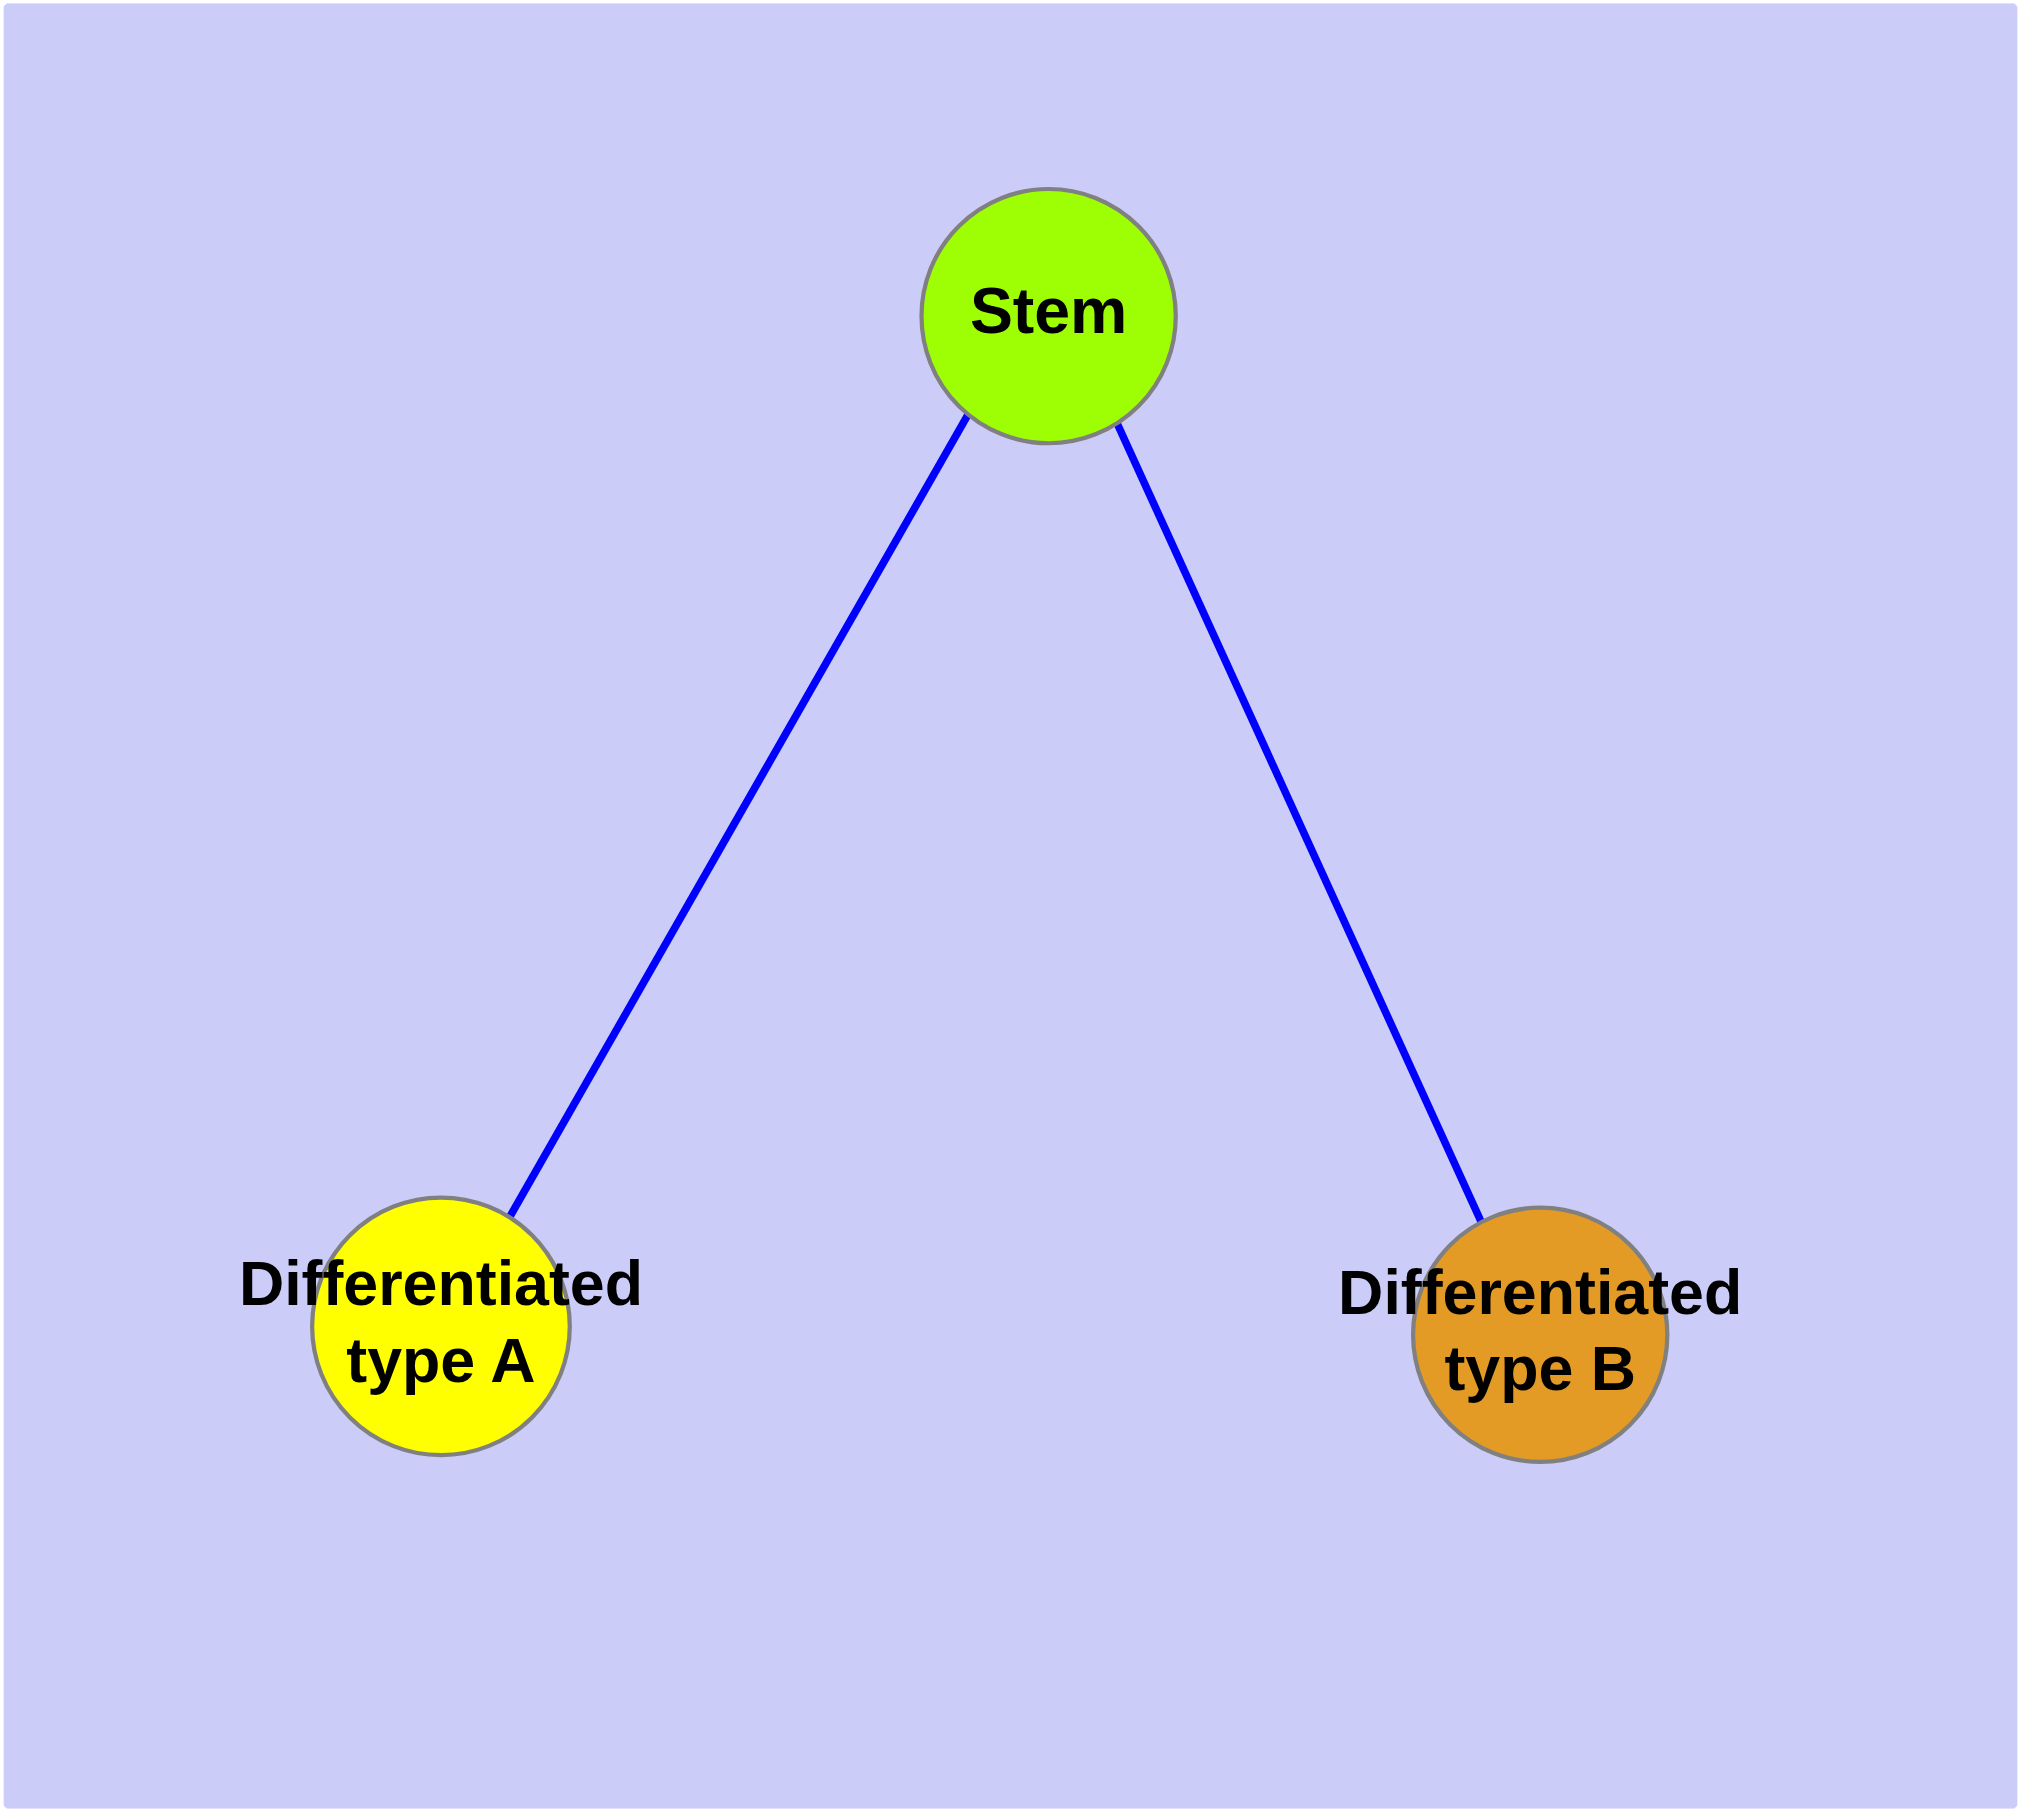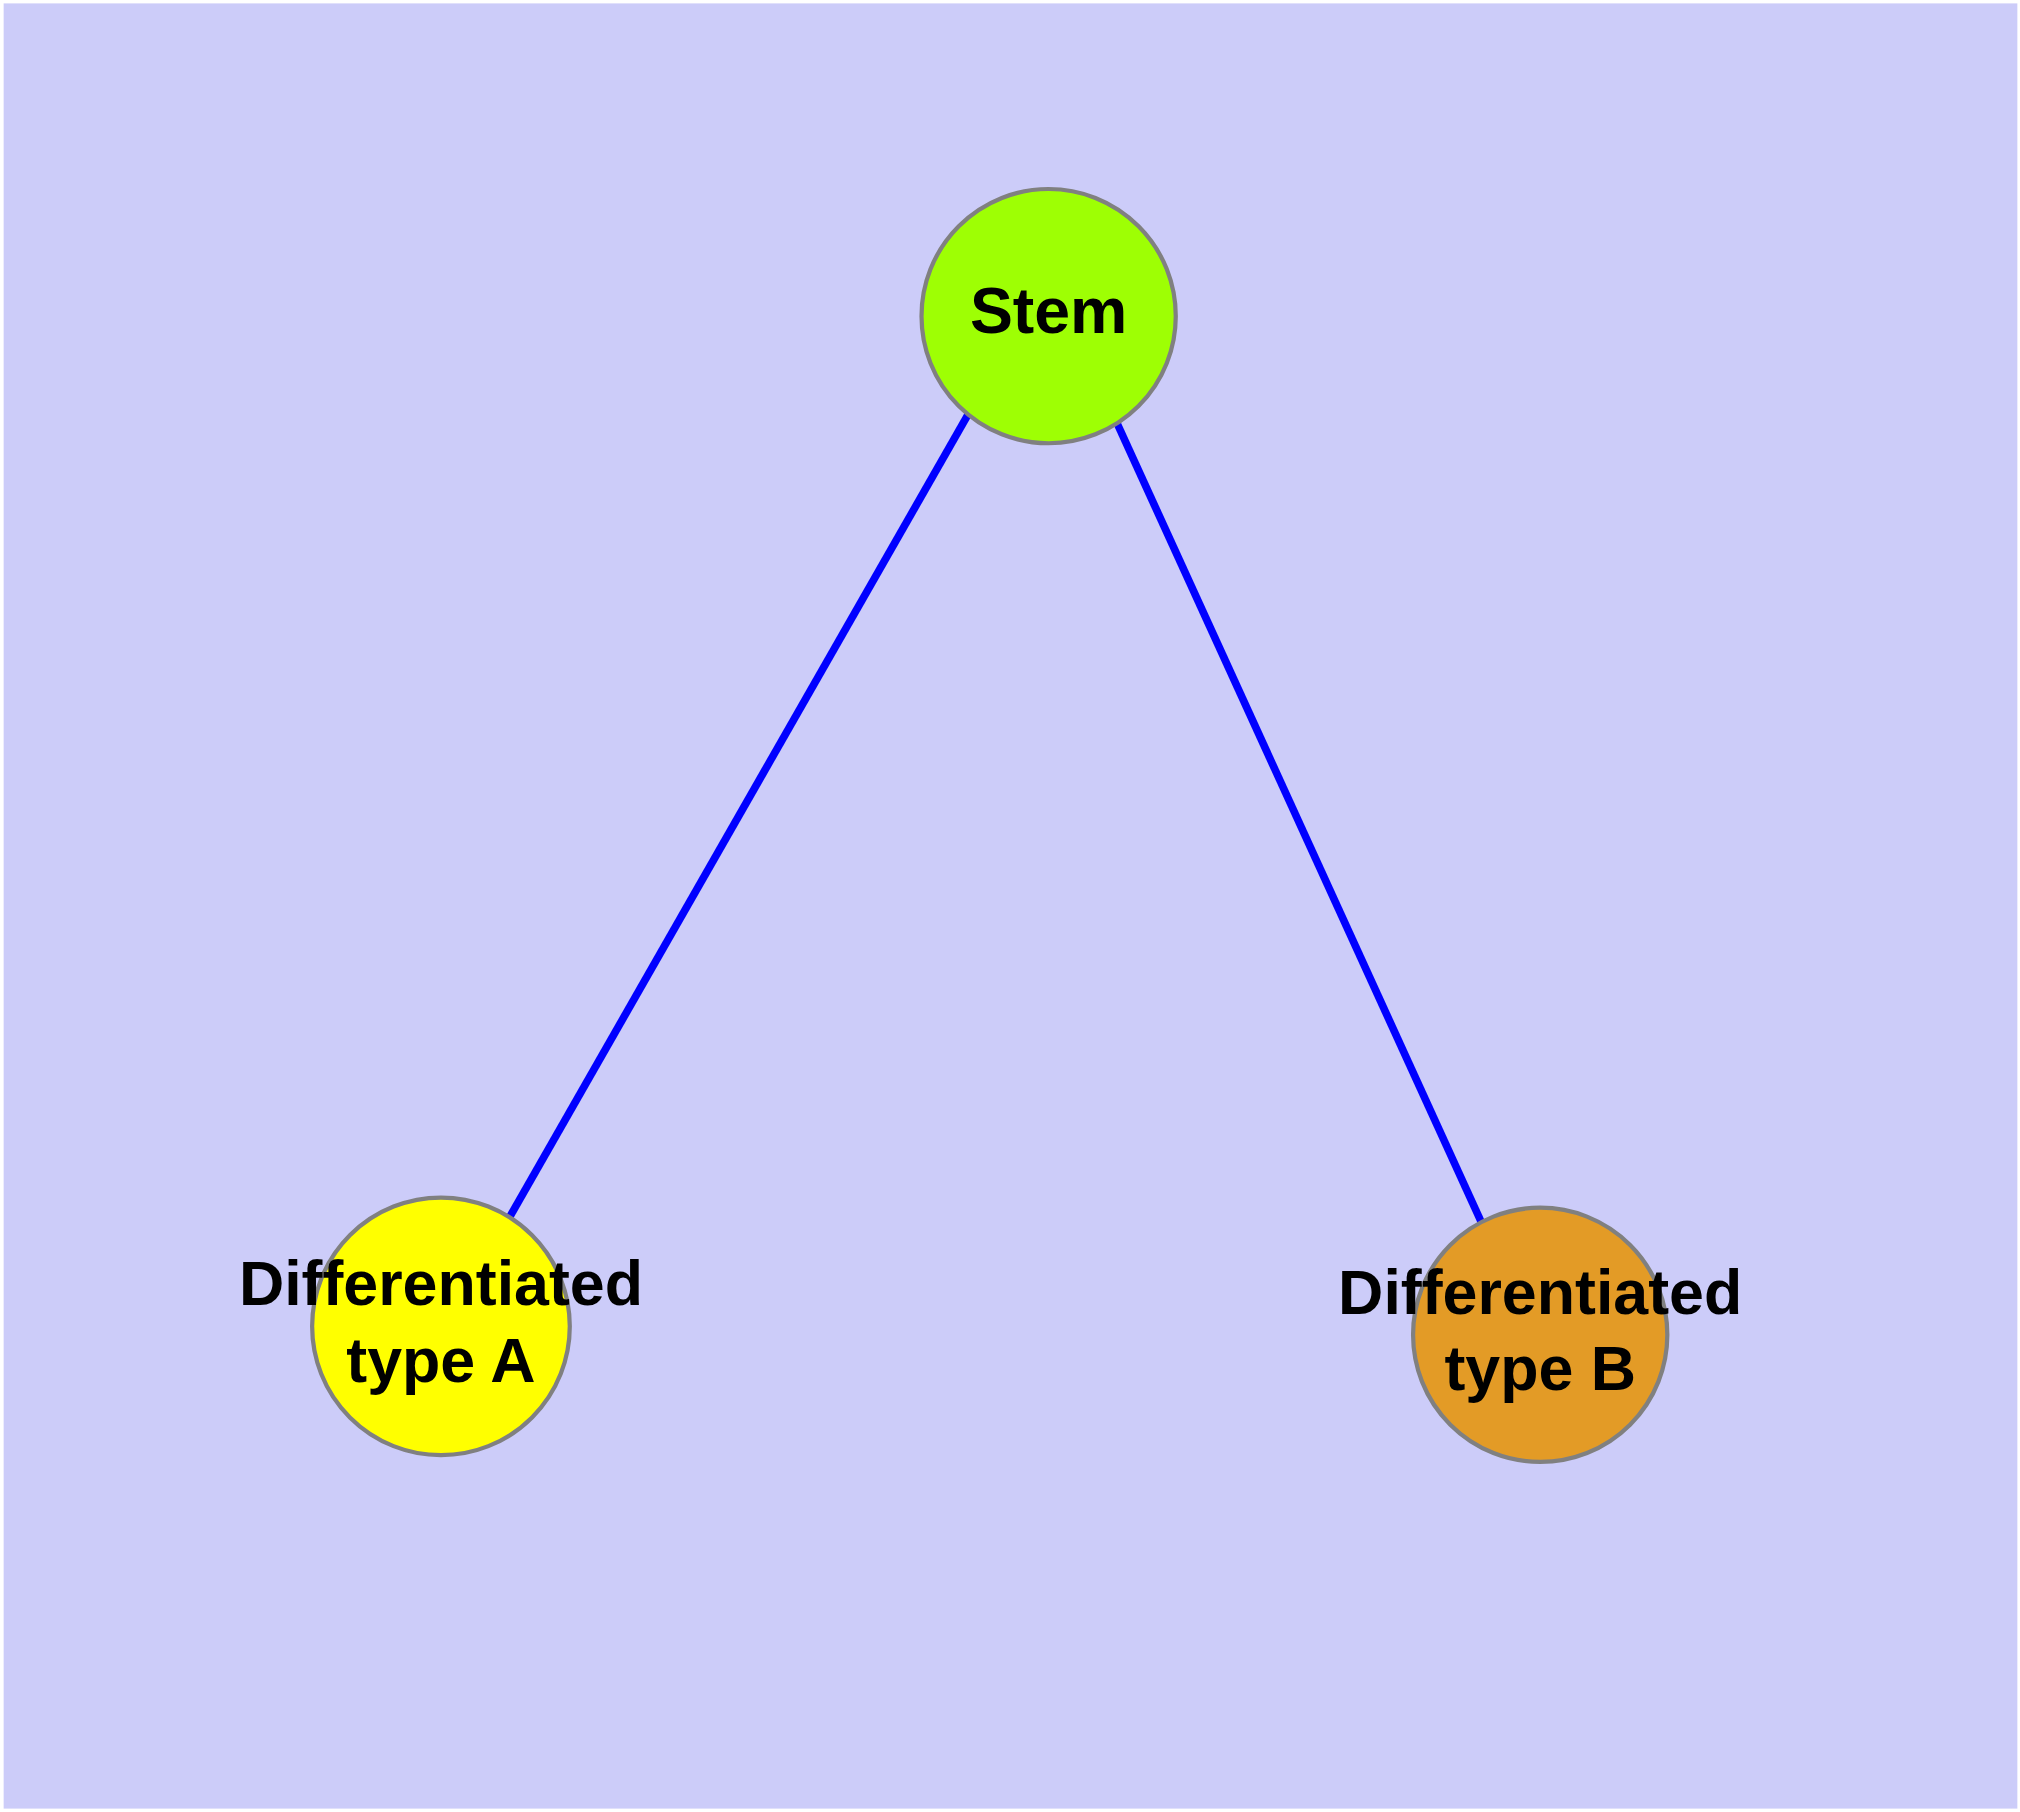--- a/index.html
+++ b/index.html
@@ -6,20 +6,21 @@
     margin: 0;
     padding: 0;
     background: #ffffff;
   }
   #canvas-wrap {
     position: relative;
     width: 2021px;
     height: 1812px;
     background: #ffffff;
     overflow: hidden;
+    border-radius: 17px;
   }
   #graph-svg {
     position: absolute;
     left: 0;
     top: 0;
     width: 2021px;
     height: 1812px;
     display: block;
   }
   .node-label {

